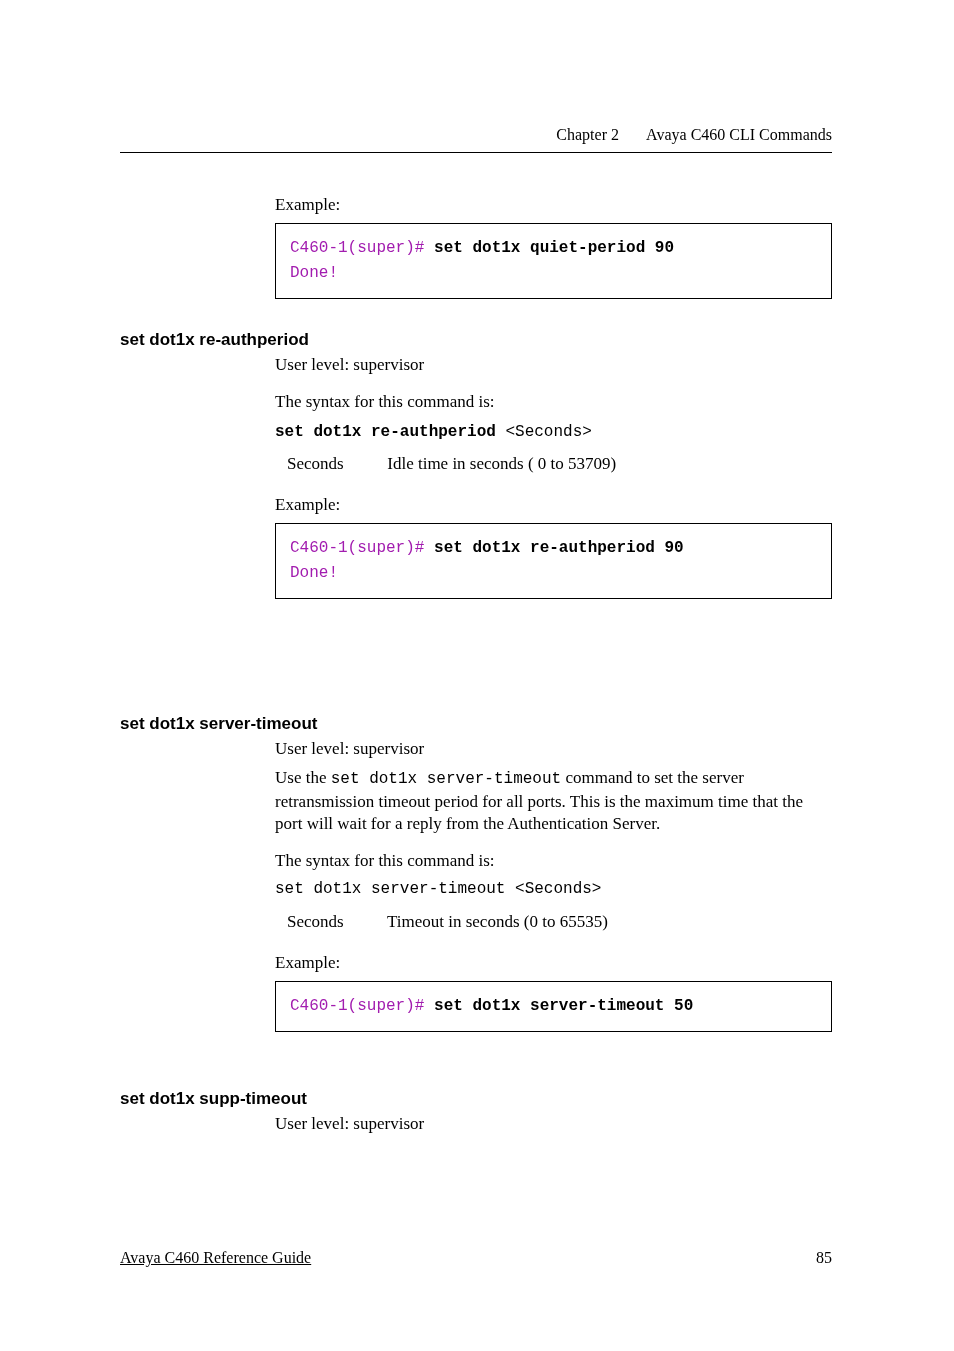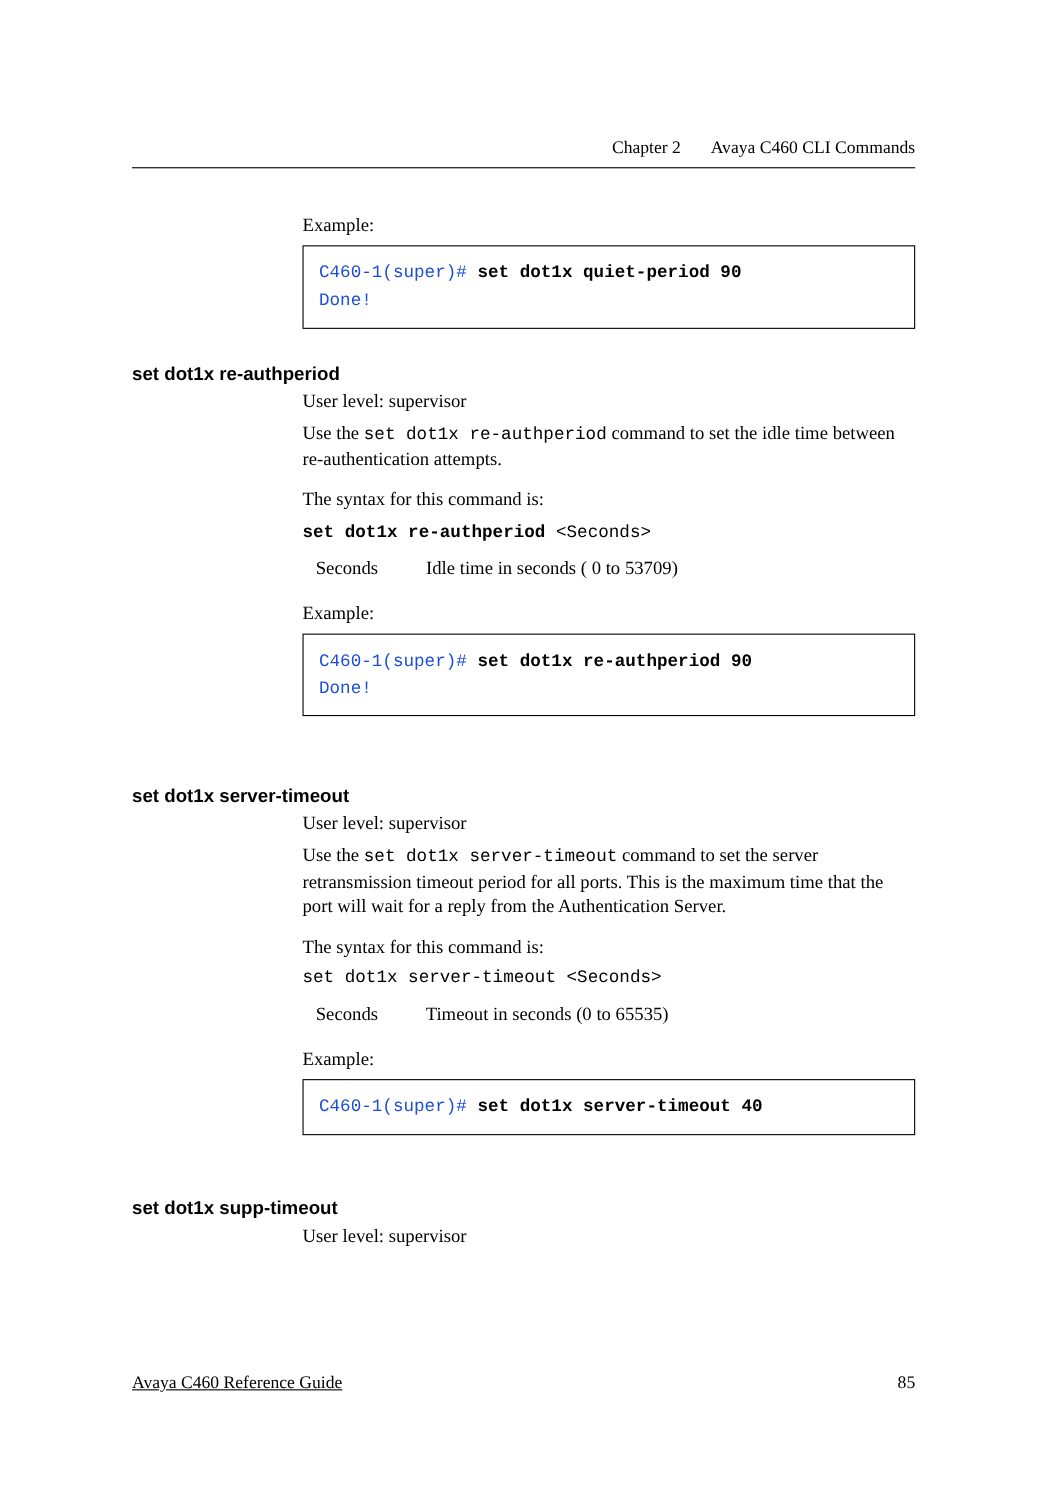--- a/index.html
+++ b/index.html
@@ -51,21 +51,21 @@
     font-weight: bold;
     font-size: 17px;
   }
   .mono {
     font-family: "Courier New", Courier, monospace;
     font-size: 16px;
   }
   .mono-grey {
     font-family: "Courier New", Courier, monospace;
     font-size: 16px;
-    color: #1d4ed8;
+    color: #a21caf;
   }
   .bold { font-weight: bold; text-align: center; }
   .italic { }
   .code-box {
     border: 1px solid #000;
     padding: 12px 14px 12px 14px;
     font-family: "Courier New", Courier, monospace;
     font-size: 16px;
     line-height: 1.55;
     margin-top: 6px;
@@ -109,23 +109,20 @@
 
   <div class="body-col" style="top:194px;">
     <p class="para">Example:</p>
     <div class="code-box"><span class="mono-grey">C460-1(super)# </span><span class="mono bold">set dot1x quiet-period 90</span>
 <span class="mono-grey">Done!</span></div>
   </div>
 
   <div class="section-heading" style="top:330px;">set dot1x re-authperiod</div>
   <div class="body-col" style="top:354px;">
     <p class="para italic">User level: supervisor</p>
-    <p class="para">
-      <span>Use the </span><span class="mono">set dot1x re-authperiod</span><span> command to set the idle time between re-authentication attempts.</span>
-    </p>
     <p class="para" style="margin-top:14px;">The syntax for this command is:</p>
     <p class="para">
       <span class="mono bold">set dot1x re-authperiod</span><span class="mono"> &lt;Seconds&gt;</span>
     </p>
     <div class="param-row">
       <span class="param-name">Seconds</span>
       <span>Idle time in seconds ( 0 to 53709)</span>
     </div>
     <p class="para" style="margin-top:18px;">Example:</p>
     <div class="code-box"><span class="mono-grey">C460-1(super)# </span><span class="mono bold">set dot1x re-authperiod 90</span>
@@ -138,21 +135,21 @@
     <p class="para">
       <span>Use the </span><span class="mono">set dot1x server-timeout</span><span> command to set the server retransmission timeout period for all ports. This is the maximum time that the port will wait for a reply from the Authentication Server.</span>
     </p>
     <p class="para" style="margin-top:14px;">The syntax for this command is:</p>
     <p class="para mono">set dot1x server-timeout &lt;Seconds&gt;</p>
     <div class="param-row">
       <span class="param-name">Seconds</span>
       <span>Timeout in seconds (0 to 65535)</span>
     </div>
     <p class="para" style="margin-top:18px;">Example:</p>
-    <div class="code-box" style="padding-top:12px;padding-bottom:12px;"><span class="mono-grey">C460-1(super)# </span><span class="mono bold">set dot1x server-timeout 40</span></div>
+    <div class="code-box" style="padding-top:12px;padding-bottom:12px;"><span class="mono-grey">C460-1(super)# </span><span class="mono bold">set dot1x server-timeout 50</span></div>
   </div>
 
   <div class="section-heading" style="top:1089px;">set dot1x supp-timeout</div>
   <div class="body-col" style="top:1113px;">
     <p class="para italic">User level: supervisor</p>
   </div>
 
   <div class="footer">
     <span>Avaya C460 Reference Guide</span>
     <span class="footer-right">85</span>

